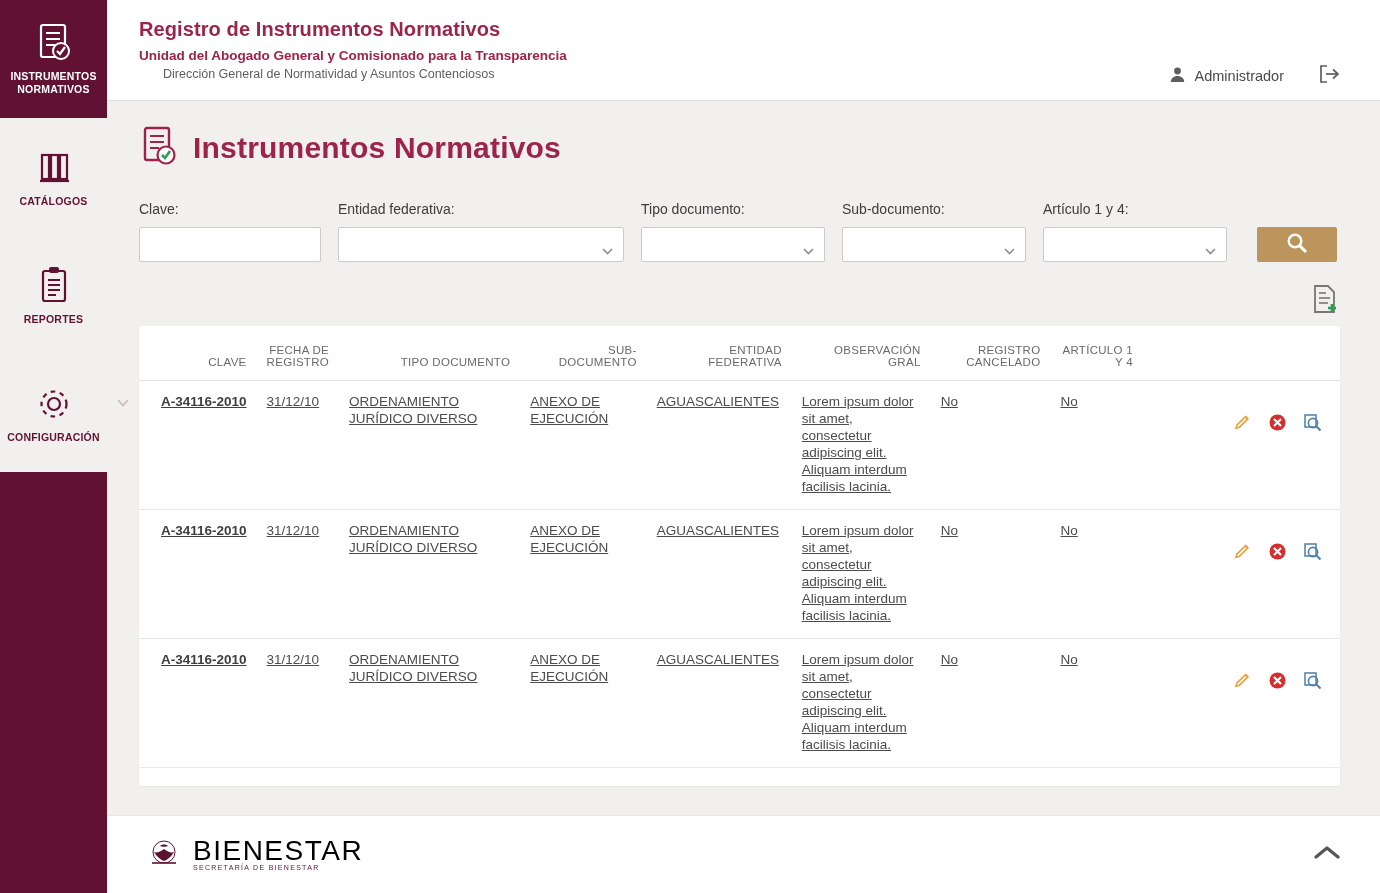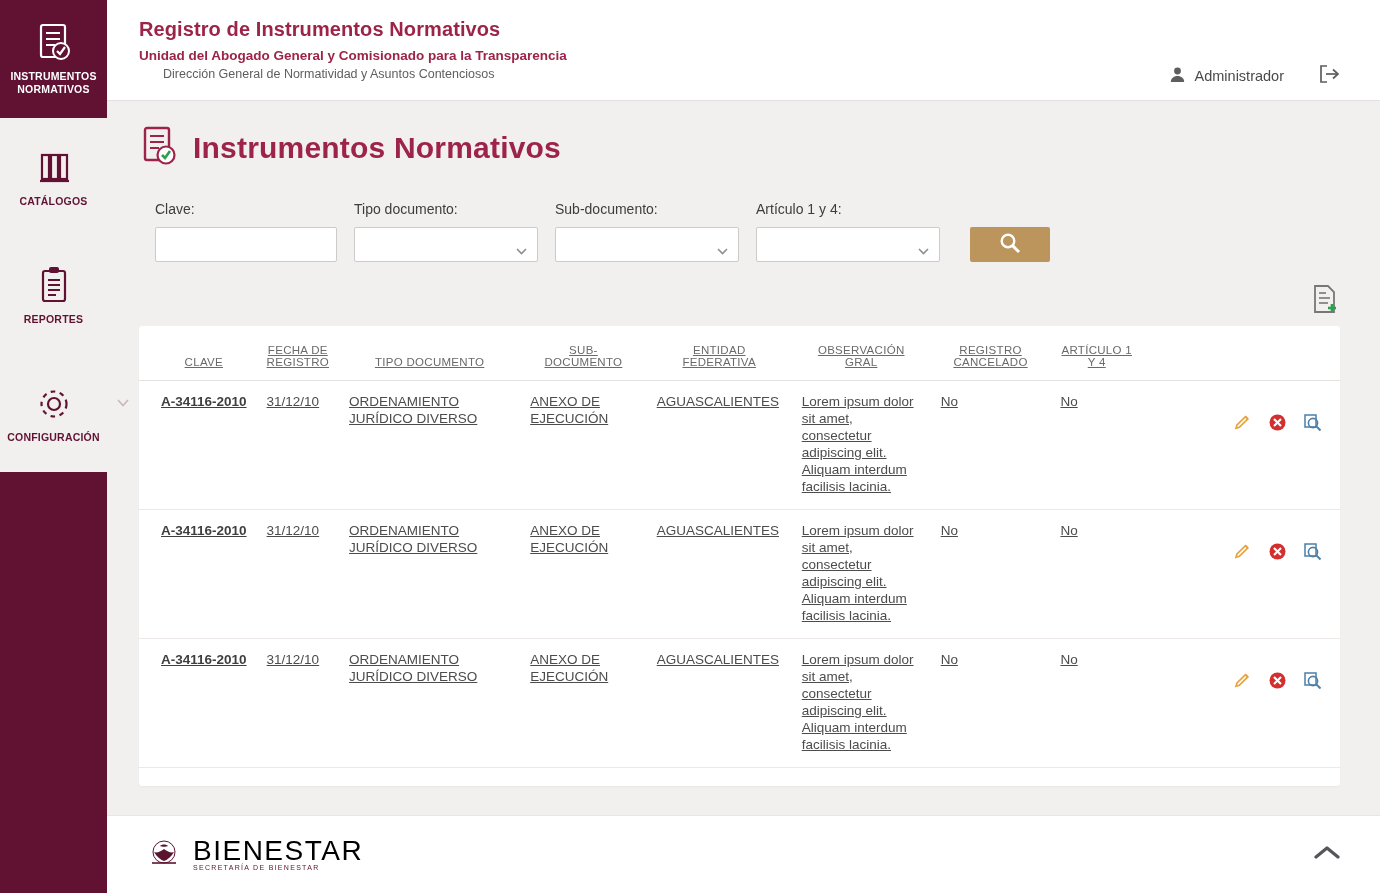--- a/index.html
+++ b/index.html
@@ -130,21 +130,20 @@
     font-weight: bold;
     letter-spacing: .2px;
   }
 
   
   .filters {
     display: flex;
     align-items: flex-end;
     gap: 17px;
     padding-top: 24px;
-    margin-left: 16px;
   }
   .field { display: flex; flex-direction: column; }
   .field label {
     font-size: 14px;
     color: #3d3d3d;
     margin-bottom: 10px;
   }
   .field input[type=text] {
     width: 182px; height: 35px;
     border: 1px solid #cfcaca;
@@ -203,31 +202,30 @@
 
   
   .card {
     background: #ffffff;
     border-radius: 3px;
     padding: 0 0 18px 0;
     box-shadow: 0 1px 2px rgba(0,0,0,.04);
   }
   table { width: 100%; border-collapse: collapse; }
   thead th {
-    text-align: center;
+    text-align: right;
     font-size: 11.5px;
     letter-spacing: .3px;
     color: #6a6a6a;
     font-weight: normal;
     text-transform: uppercase;
     padding: 18px 10px 12px 10px;
     vertical-align: bottom;
     border-bottom: 1px solid #e6e2e2;
     white-space: pre-line;
-    text-decoration: underline;
   }
   thead th.c-clave { padding-left: 22px; color: #6a6a6a; }
   tbody td {
     font-size: 13.5px;
     color: #4c4c4c;
     padding: 12px 10px 14px 10px;
     vertical-align: top;
     border-bottom: 1px solid #ece8e8;
     line-height: 17px;
     text-decoration: underline;
@@ -397,20 +395,31 @@
         <span class="page-title">Instrumentos Normativos</span>
       </div>
 
       <div class="filters">
 
         <div class="field">
           <label>Clave:</label>
           <input type="text" value="" placeholder="" style="">
         </div>
 
+        <div class="field">
+          <label>Entidad federativa:</label>
+          <div class="selwrap sel-ef">
+            <select><option value=""></option><option value="AGUASCALIENTES">AGUASCALIENTES</option></select>
+            <span class="chev">
+              <svg width="11" height="7" viewBox="0 0 11 7">
+                  <polyline points="1,1 5.5,5.6 10,1" fill="none" stroke="#8d8d8d" stroke-width="1.5"></polyline>
+                </svg>
+            </span>
+          </div>
+        </div>
 
         <div class="field">
           <label>Tipo documento:</label>
           <div class="selwrap sel-td">
             <select><option value=""></option><option value="ORDENAMIENTO JURÍDICO DIVERSO">ORDENAMIENTO JURÍDICO DIVERSO</option></select>
             <span class="chev">
               <svg width="11" height="7" viewBox="0 0 11 7">
                   <polyline points="1,1 5.5,5.6 10,1" fill="none" stroke="#8d8d8d" stroke-width="1.5"></polyline>
                 </svg>
             </span>

